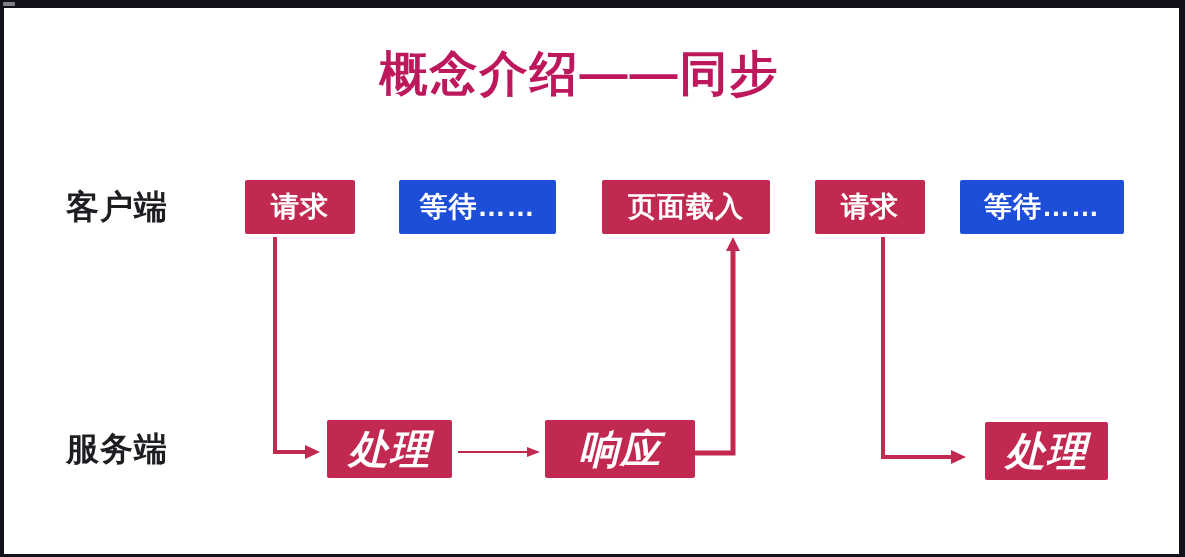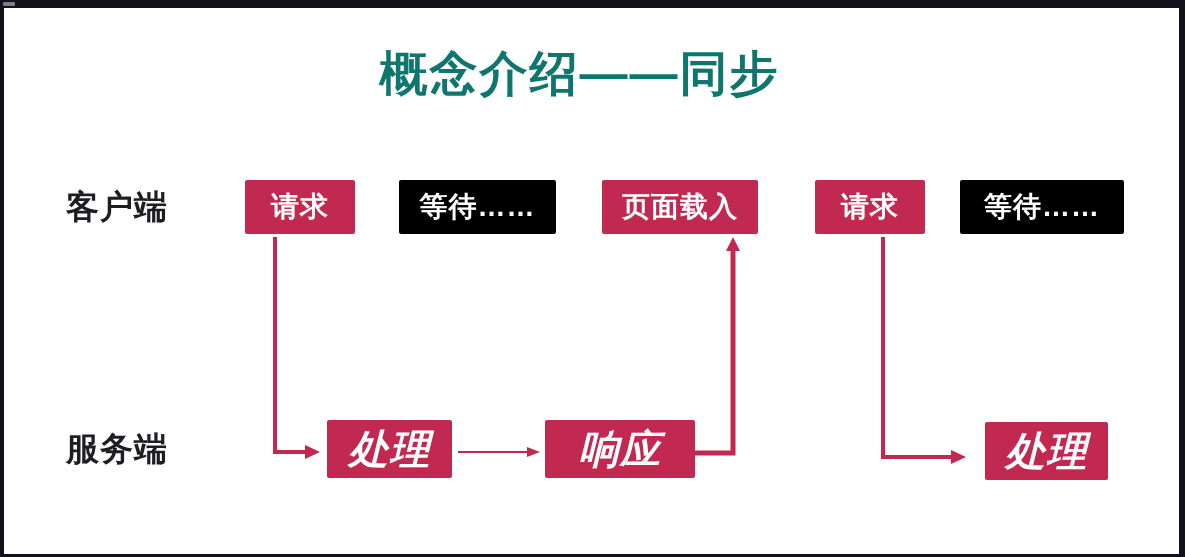--- a/index.html
+++ b/index.html
@@ -18,59 +18,59 @@
   .edge.bottom { left: 0; top: 554px; width: 1185px; height: 3px; }
   .frame-artifact {
     position: absolute; left: 3px; top: 2px; width: 12px; height: 4px;
     background: #9a9aa5; border-radius: 1px; opacity: .8;
   }
 
   .title {
     position: absolute; left: 0; top: 42px; width: 1159px;
     margin: 0; text-align: center;
     font-size: 48px; font-weight: 800; letter-spacing: 2px;
-    color: #0f766e;
+    color: #be185d;
   }
 
   .row-label {
     position: absolute; left: 66px; width: 130px;
     display: flex; align-items: center;
     font-size: 33px; font-weight: 800; color: #1d1d22;
     letter-spacing: 1px;
   }
   .row-label.client { top: 180px; height: 54px; }
   .row-label.server { top: 420px; height: 58px; }
 
   .node {
     position: absolute;
     display: flex; align-items: center; justify-content: center;
     color: #ffffff; font-weight: 800;
     border-radius: 2px;
     letter-spacing: 1px;
   }
   .node.solid { background: #c22950; }
-  .node.light { background: #000000; }
+  .node.light { background: #1d4ed8; }
   .node.client-size { top: 180px; height: 54px; font-size: 28px; }
   .node.server-size { top: 420px; height: 58px; font-size: 40px; font-style: italic; }
 
   .arrows { position: absolute; left: 0; top: 0; width: 1185px; height: 557px; pointer-events: none; }
 </style>
 </head>
 <body>
 
 <div class="stage">
 
   <h1 class="title">概念介绍——同步</h1>
 
   <div class="row-label server">服务端</div>
   <div class="row-label client">客户端</div>
 
   <div class="node solid client-size" style="left:245px; width:110px;">请求</div>
   <div class="node light client-size" style="left:399px; width:157px;">等待……</div>
-  <div class="node solid client-size" style="left:602px; width:156px;">页面载入</div>
+  <div class="node solid client-size" style="left:602px; width:168px;">页面载入</div>
   <div class="node solid client-size" style="left:815px; width:110px;">请求</div>
   <div class="node light client-size" style="left:960px; width:164px;">等待……</div>
 
   <div class="node solid server-size" style="left:327px; width:125px;">处理</div>
   <div class="node solid server-size" style="left:545px; width:150px;">响应</div>
   <div class="node solid server-size" style="left:985px; top:422px; width:123px;">处理</div>
 
   <svg class="arrows" viewBox="0 0 1185 557">
 
     <path d="M275,237 V452 H306" fill="none" stroke="#c22950" stroke-width="4"></path>

